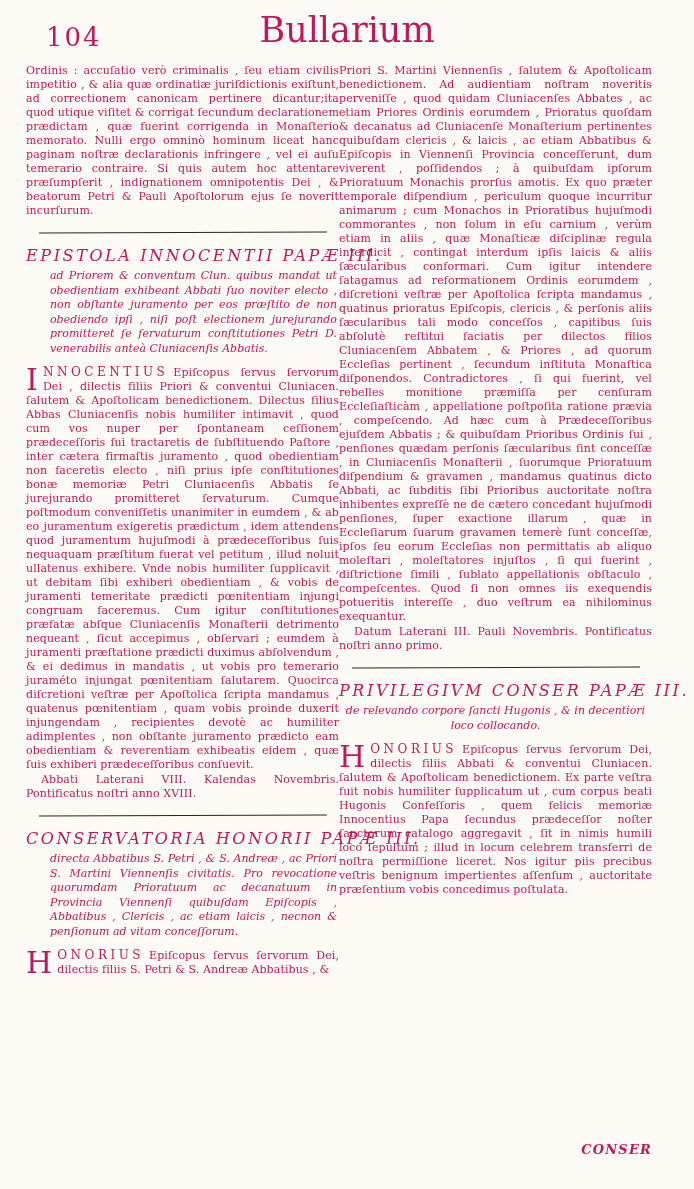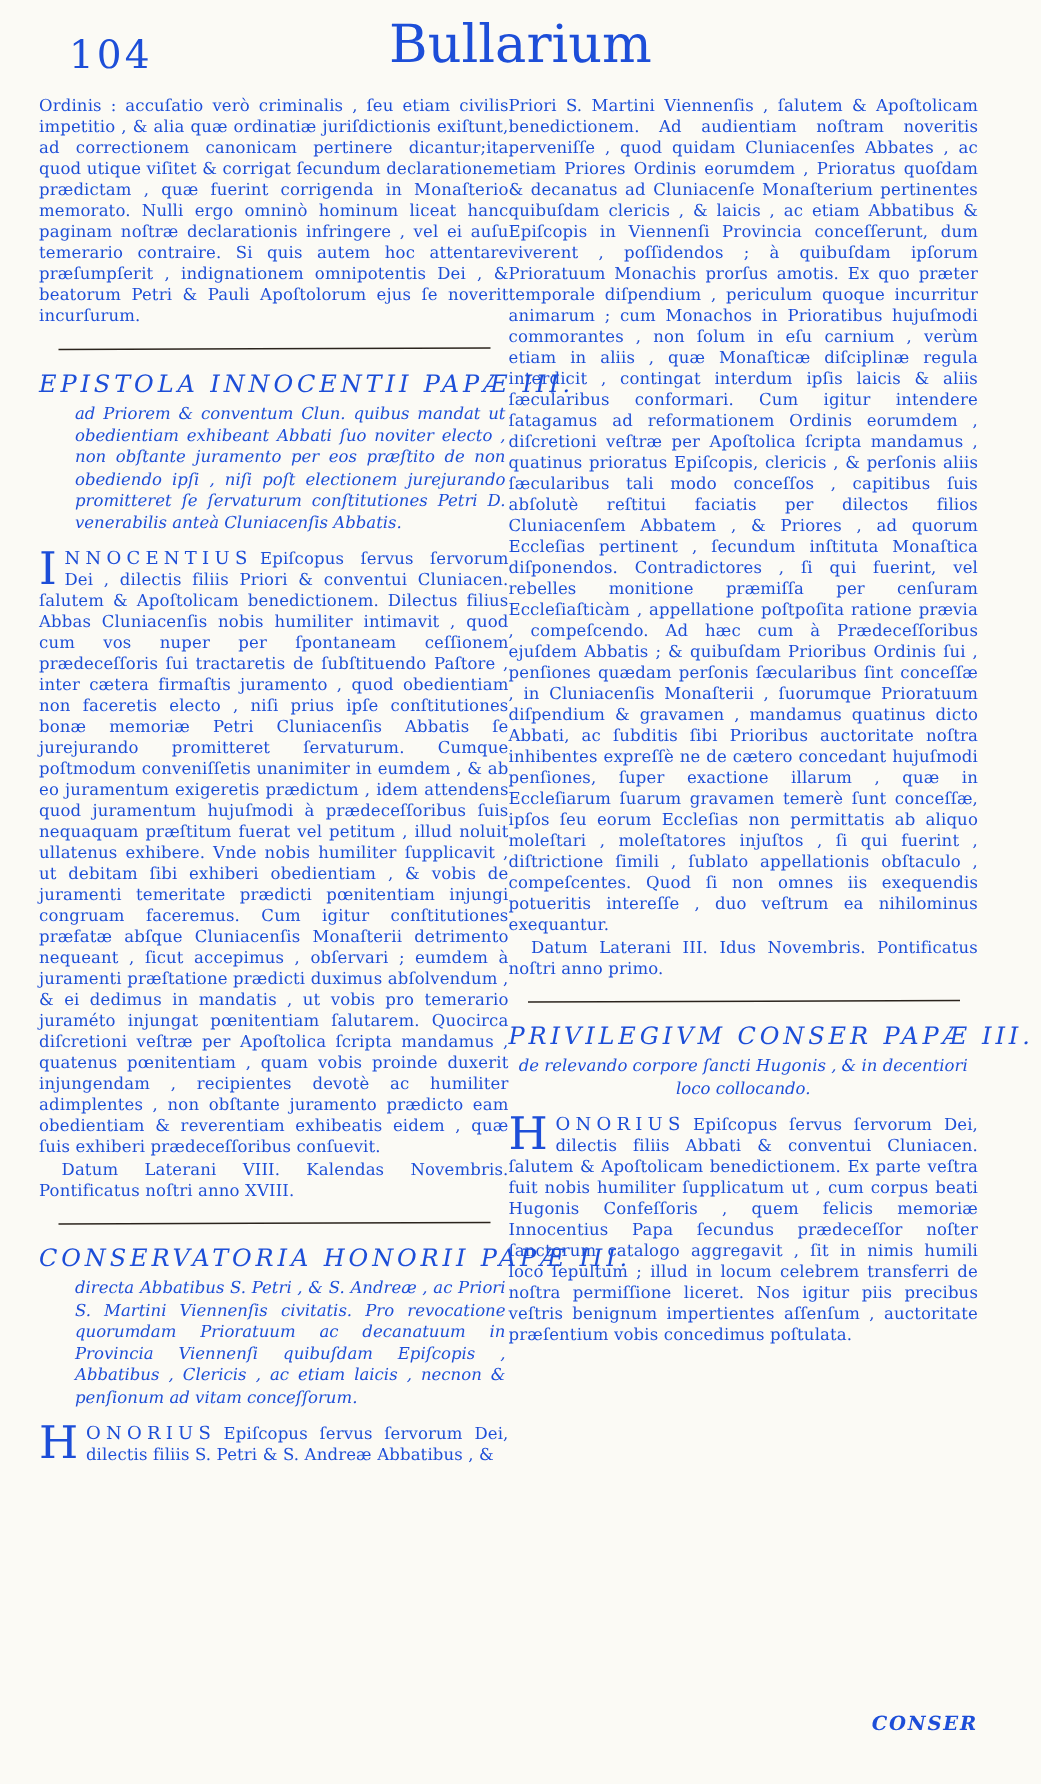--- a/index.html
+++ b/index.html
@@ -1,21 +1,21 @@
 <!DOCTYPE html>
 <html><head>
 <meta charset="utf-8">
 <style>
   html,body { margin:0; padding:0; }
   .page {
     position: relative;
     width: 694px;
     height: 1189px;
     background: #fbfaf5;
-    color: #1d4ed8;
+    color: #be185d;
     font-family: "DejaVu Serif", serif;
     overflow: hidden;
     box-sizing: border-box;
   }
   
   .pagehead { position: relative; height: 62px; }
   .pagenum {
     position: absolute; left: 46px; top: 22px;
     font-size: 26px; letter-spacing: 2px;
   }
@@ -107,35 +107,35 @@
       <p class="body">Ordinis : accuſatio verò criminalis , ſeu etiam civilis impetitio , &amp; alia quæ ordinatiæ juriſdictionis exiſtunt, ad correctionem canonicam pertinere dicantur;ita quod utique viſitet &amp; corrigat ſecundum declarationem prædictam , quæ fuerint corrigenda in Monaſterio memorato. Nulli ergo omninò hominum liceat hanc paginam noſtræ declarationis infringere , vel ei auſu temerario contraire. Si quis autem hoc attentare præſumpſerit , indignationem omnipotentis Dei , &amp; beatorum Petri &amp; Pauli Apoſtolorum ejus ſe noverit incurſurum.</p>
 
       <hr class="rule">
 
       <div class="head">
         <div class="caps">EPISTOLA INNOCENTII PAPÆ III.</div>
         <div class="argument">ad Priorem &amp; conventum Clun. quibus mandat ut obedientiam exhibeant Abbati ſuo noviter electo , non obſtante juramento per eos præſtito de non obediendo ipſi , niſi poſt electionem jurejurando promitteret ſe ſervaturum conſtitutiones Petri D.            venerabilis anteà Cluniacenſis Abbatis.</div>
       </div>
 
       <p class="body sp"><span class="dc">I</span><span class="nm">NNOCENTIUS</span><span>Epiſcopus ſervus ſervorum Dei , dilectis filiis Priori &amp; conventui Cluniacen. ſalutem &amp; Apoſtolicam benedictionem. Dilectus filius Abbas Cluniacenſis nobis humiliter intimavit , quod cum vos nuper per ſpontaneam ceſſionem prædeceſſoris ſui tractaretis de ſubſtituendo Paſtore , inter cætera firmaſtis juramento , quod obedientiam non faceretis electo , niſi prius ipſe conſtitutiones bonæ memoriæ Petri Cluniacenſis Abbatis ſe jurejurando promitteret ſervaturum. Cumque poſtmodum conveniſſetis unanimiter in eumdem , &amp; ab eo juramentum exigeretis prædictum , idem attendens quod juramentum hujuſmodi à prædeceſſoribus ſuis nequaquam præſtitum fuerat vel petitum , illud noluit ullatenus exhibere. Vnde nobis humiliter ſupplicavit , ut debitam ſibi exhiberi obedientiam , &amp; vobis de juramenti temeritate prædicti pœnitentiam injungi congruam faceremus. Cum igitur conſtitutiones præfatæ abſque Cluniacenſis Monaſterii detrimento nequeant , ſicut accepimus , obſervari ; eumdem à juramenti præſtatione prædicti duximus abſolvendum , &amp; ei dedimus in mandatis , ut vobis pro temerario juraméto injungat pœnitentiam ſalutarem. Quocirca diſcretioni veſtræ per Apoſtolica ſcripta mandamus , quatenus pœnitentiam , quam vobis proinde duxerit injungendam , recipientes devotè ac humiliter adimplentes , non obſtante juramento prædicto eam obedientiam &amp; reverentiam exhibeatis eidem , quæ ſuis exhiberi prædeceſſoribus conſuevit.</span></p>
-      <p class="body datum">Datum Laterani VIII. Kalendas Novembris. Pontificatus noſtri anno XVIII.</p>
+      <p class="body datum">Abbati Laterani VIII. Kalendas Novembris. Pontificatus noſtri anno XVIII.</p>
 
       <hr class="rule">
 
       <div class="head">
         <div class="caps">CONSERVATORIA HONORII PAPÆ III.</div>
         <div class="argument">directa Abbatibus S. Petri , &amp; S. Andreæ , ac Priori S. Martini Viennenſis civitatis. Pro revocatione quorumdam Prioratuum ac decanatuum in Provincia Viennenſi quibuſdam Epiſcopis , Abbatibus , Clericis , ac etiam laicis , necnon &amp; penſionum ad vitam conceſſorum.</div>
       </div>
 
       <p class="body sp"><span class="dc">H</span><span class="nm">ONORIUS</span><span>Epiſcopus ſervus ſervorum Dei, dilectis filiis S. Petri &amp; S. Andreæ Abbatibus , &amp;</span></p>
     </div>
 
     <div class="col">
       <p class="body">Priori S. Martini Viennenſis , ſalutem &amp; Apoſtolicam benedictionem. Ad audientiam noſtram noveritis perveniſſe , quod quidam Cluniacenſes Abbates , ac etiam Priores Ordinis eorumdem , Prioratus quoſdam &amp; decanatus ad Cluniacenſe Monaſterium pertinentes quibuſdam clericis , &amp; laicis , ac etiam Abbatibus &amp; Epiſcopis in Viennenſi Provincia conceſſerunt, dum viverent , poſſidendos ; à quibuſdam ipſorum Prioratuum Monachis prorſus amotis. Ex quo præter temporale diſpendium , periculum quoque incurritur animarum ; cum Monachos in Prioratibus hujuſmodi commorantes , non ſolum in eſu carnium , verùm etiam in aliis , quæ Monaſticæ diſciplinæ regula interdicit , contingat interdum ipſis laicis &amp; aliis ſæcularibus conformari. Cum igitur intendere ſatagamus ad reformationem Ordinis eorumdem , diſcretioni veſtræ per Apoſtolica ſcripta mandamus , quatinus prioratus Epiſcopis, clericis , &amp; perſonis aliis ſæcularibus tali modo conceſſos , capitibus ſuis abſolutè reſtitui faciatis per dilectos filios Cluniacenſem Abbatem , &amp; Priores , ad quorum Eccleſias pertinent , ſecundum inſtituta Monaſtica diſponendos. Contradictores , ſi qui fuerint, vel rebelles monitione præmiſſa per cenſuram Eccleſiaſticàm , appellatione poſtpoſita ratione prævia , compeſcendo. Ad hæc cum à Prædeceſſoribus ejuſdem Abbatis ; &amp; quibuſdam Prioribus Ordinis ſui , penſiones quædam perſonis ſæcularibus ſint conceſſæ , in Cluniacenſis Monaſterii , ſuorumque Prioratuum diſpendium &amp; gravamen , mandamus quatinus dicto Abbati, ac ſubditis ſibi Prioribus auctoritate noſtra inhibentes expreſſè ne de cætero concedant hujuſmodi penſiones, ſuper exactione illarum , quæ in Eccleſiarum ſuarum gravamen temerè ſunt conceſſæ, ipſos ſeu eorum Eccleſias non permittatis ab aliquo moleſtari , moleſtatores injuſtos , ſi qui fuerint , diſtrictione ſimili , ſublato appellationis obſtaculo , compeſcentes. Quod ſi non omnes iis exequendis potueritis intereſſe , duo veſtrum ea nihilominus exequantur.</p>
-      <p class="body datum">Datum Laterani III. Idus Novembris. Pontificatus noſtri anno primo.</p>
+      <p class="body datum">Datum Laterani III. Pauli Novembris. Pontificatus noſtri anno primo.</p>
 
       <hr class="rule">
 
       <div class="head">
         <div class="caps">PRIVILEGIVM CONSER PAPÆ III.</div>
         <div class="argument center">de relevando corpore ſancti Hugonis , &amp; in decentiori loco collocando.</div>
       </div>
 
       <p class="body sp"><span class="dc">H</span><span class="nm">ONORIUS</span><span>Epiſcopus ſervus ſervorum Dei, dilectis filiis Abbati &amp; conventui Cluniacen. ſalutem &amp; Apoſtolicam benedictionem. Ex parte veſtra fuit nobis humiliter ſupplicatum ut , cum corpus beati Hugonis Confeſſoris , quem felicis memoriæ Innocentius Papa ſecundus prædeceſſor noſter ſanctorum catalogo aggregavit , ſit in nimis humili loco ſepultum ; illud in locum celebrem transferri de noſtra permiſſione liceret. Nos igitur piis precibus veſtris benignum impertientes aſſenſum , auctoritate præſentium vobis concedimus poſtulata.</span></p>
     </div>

